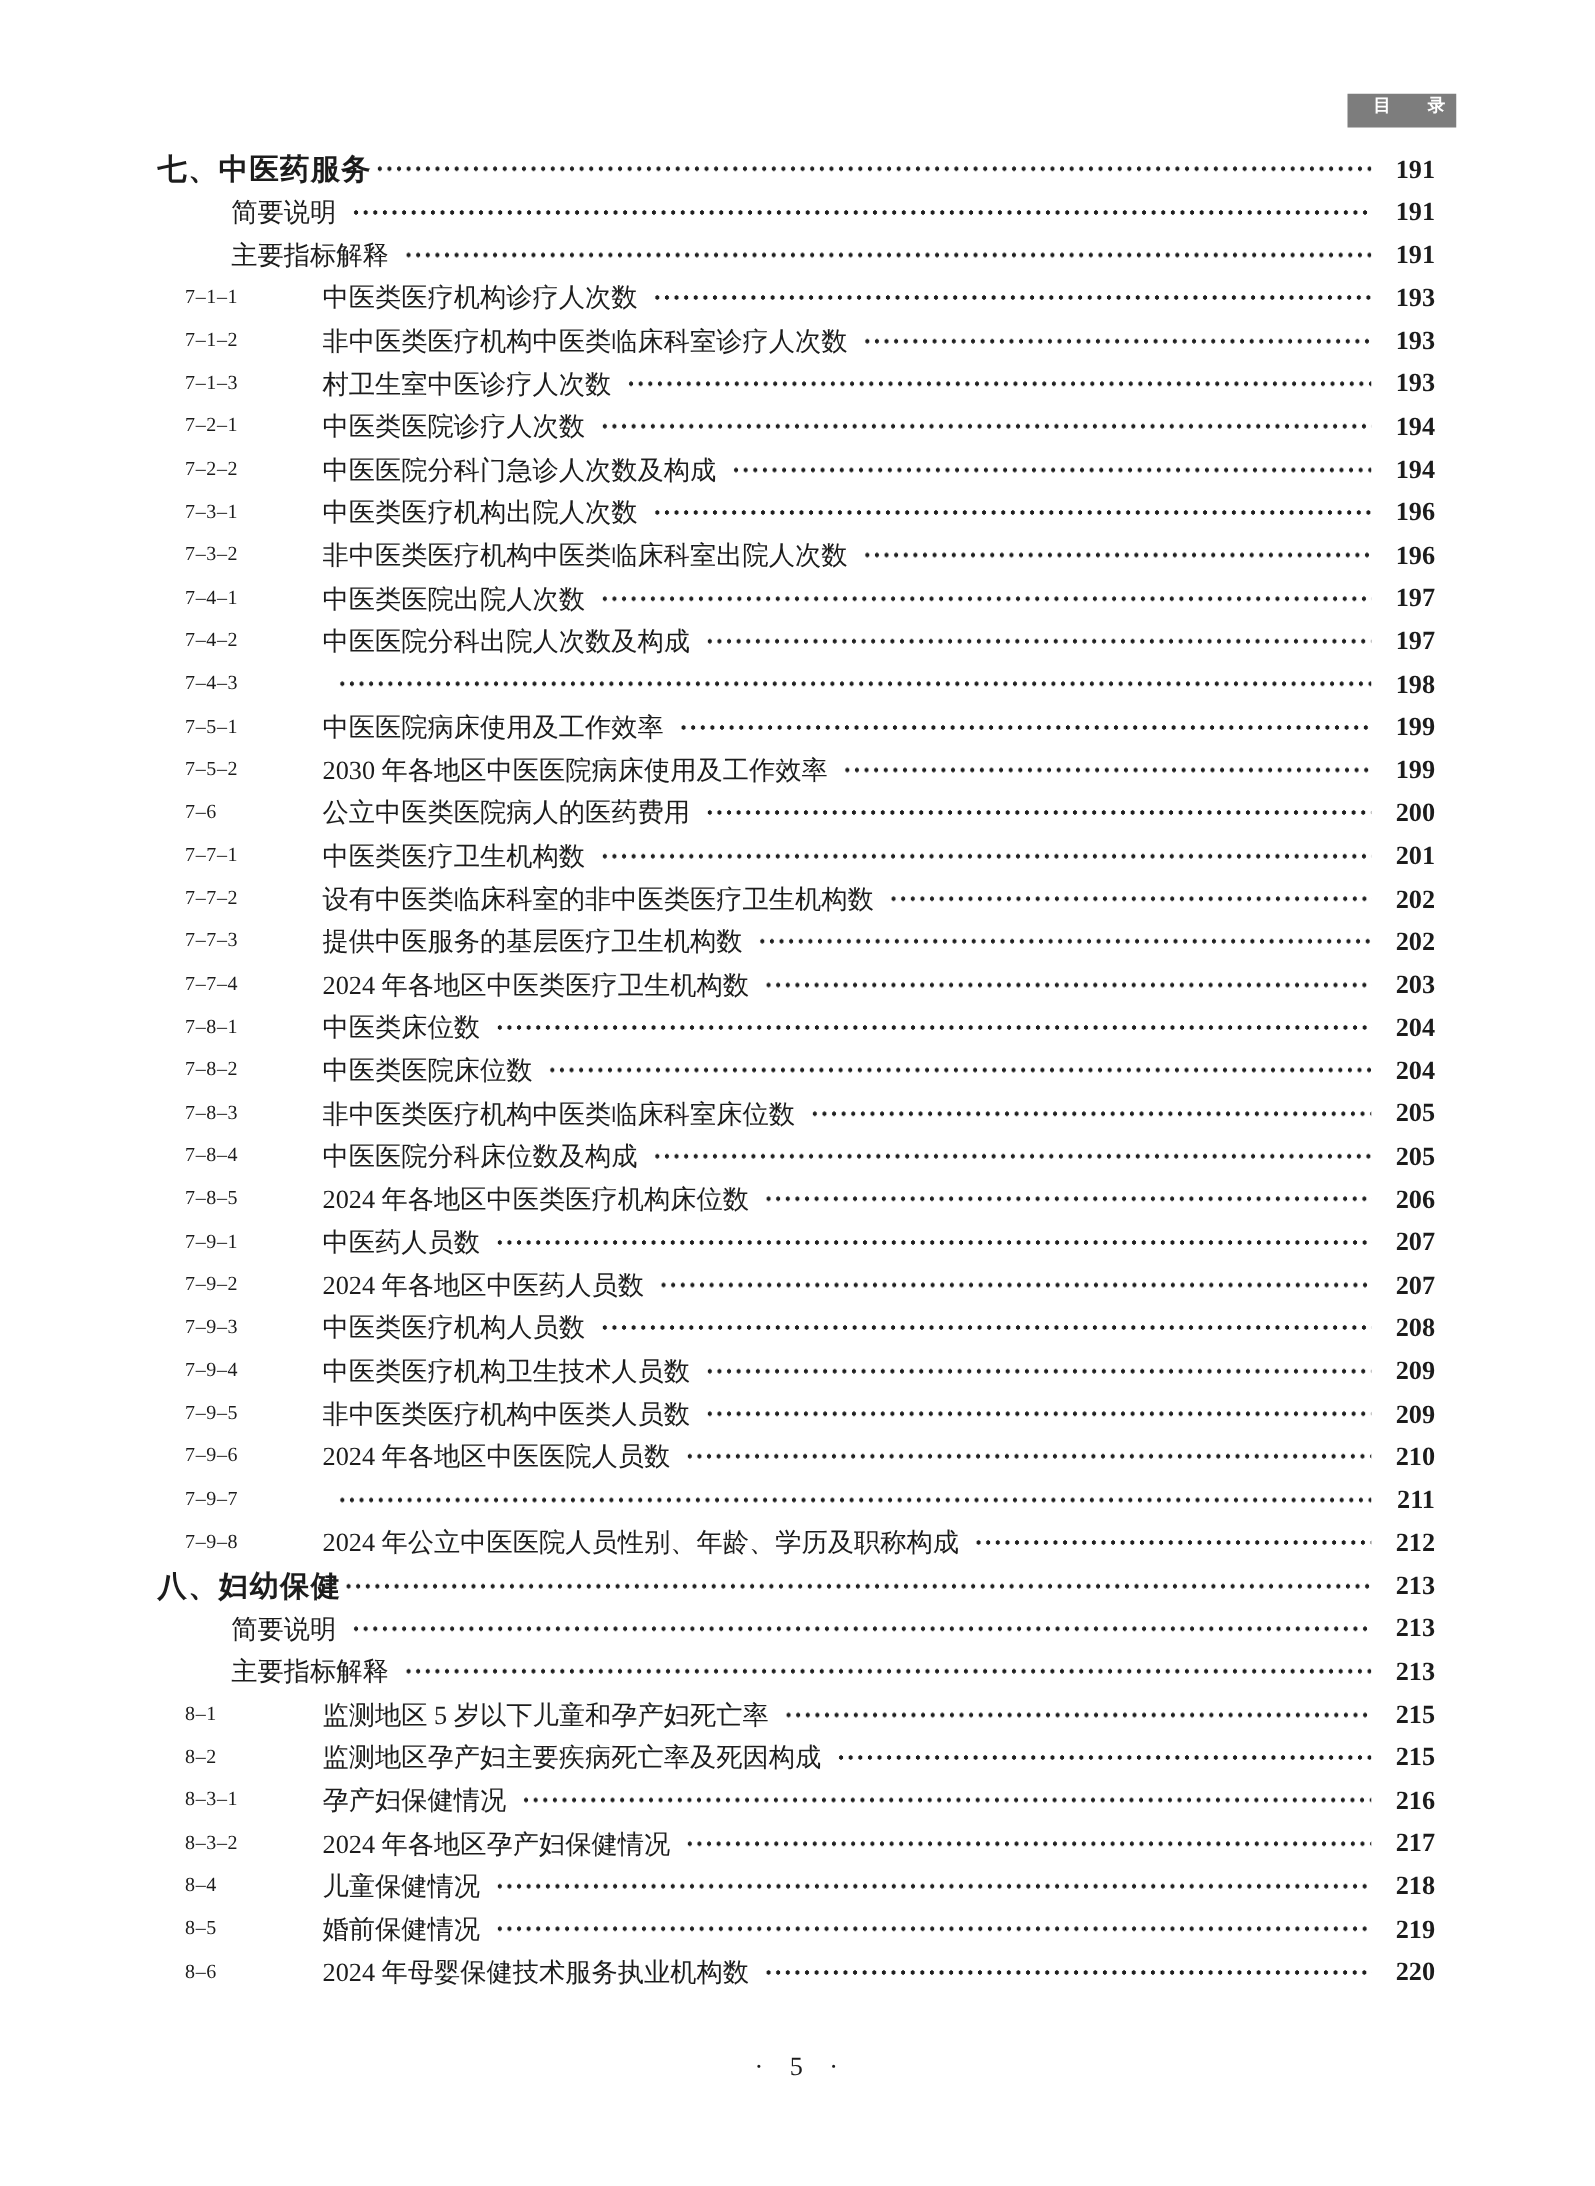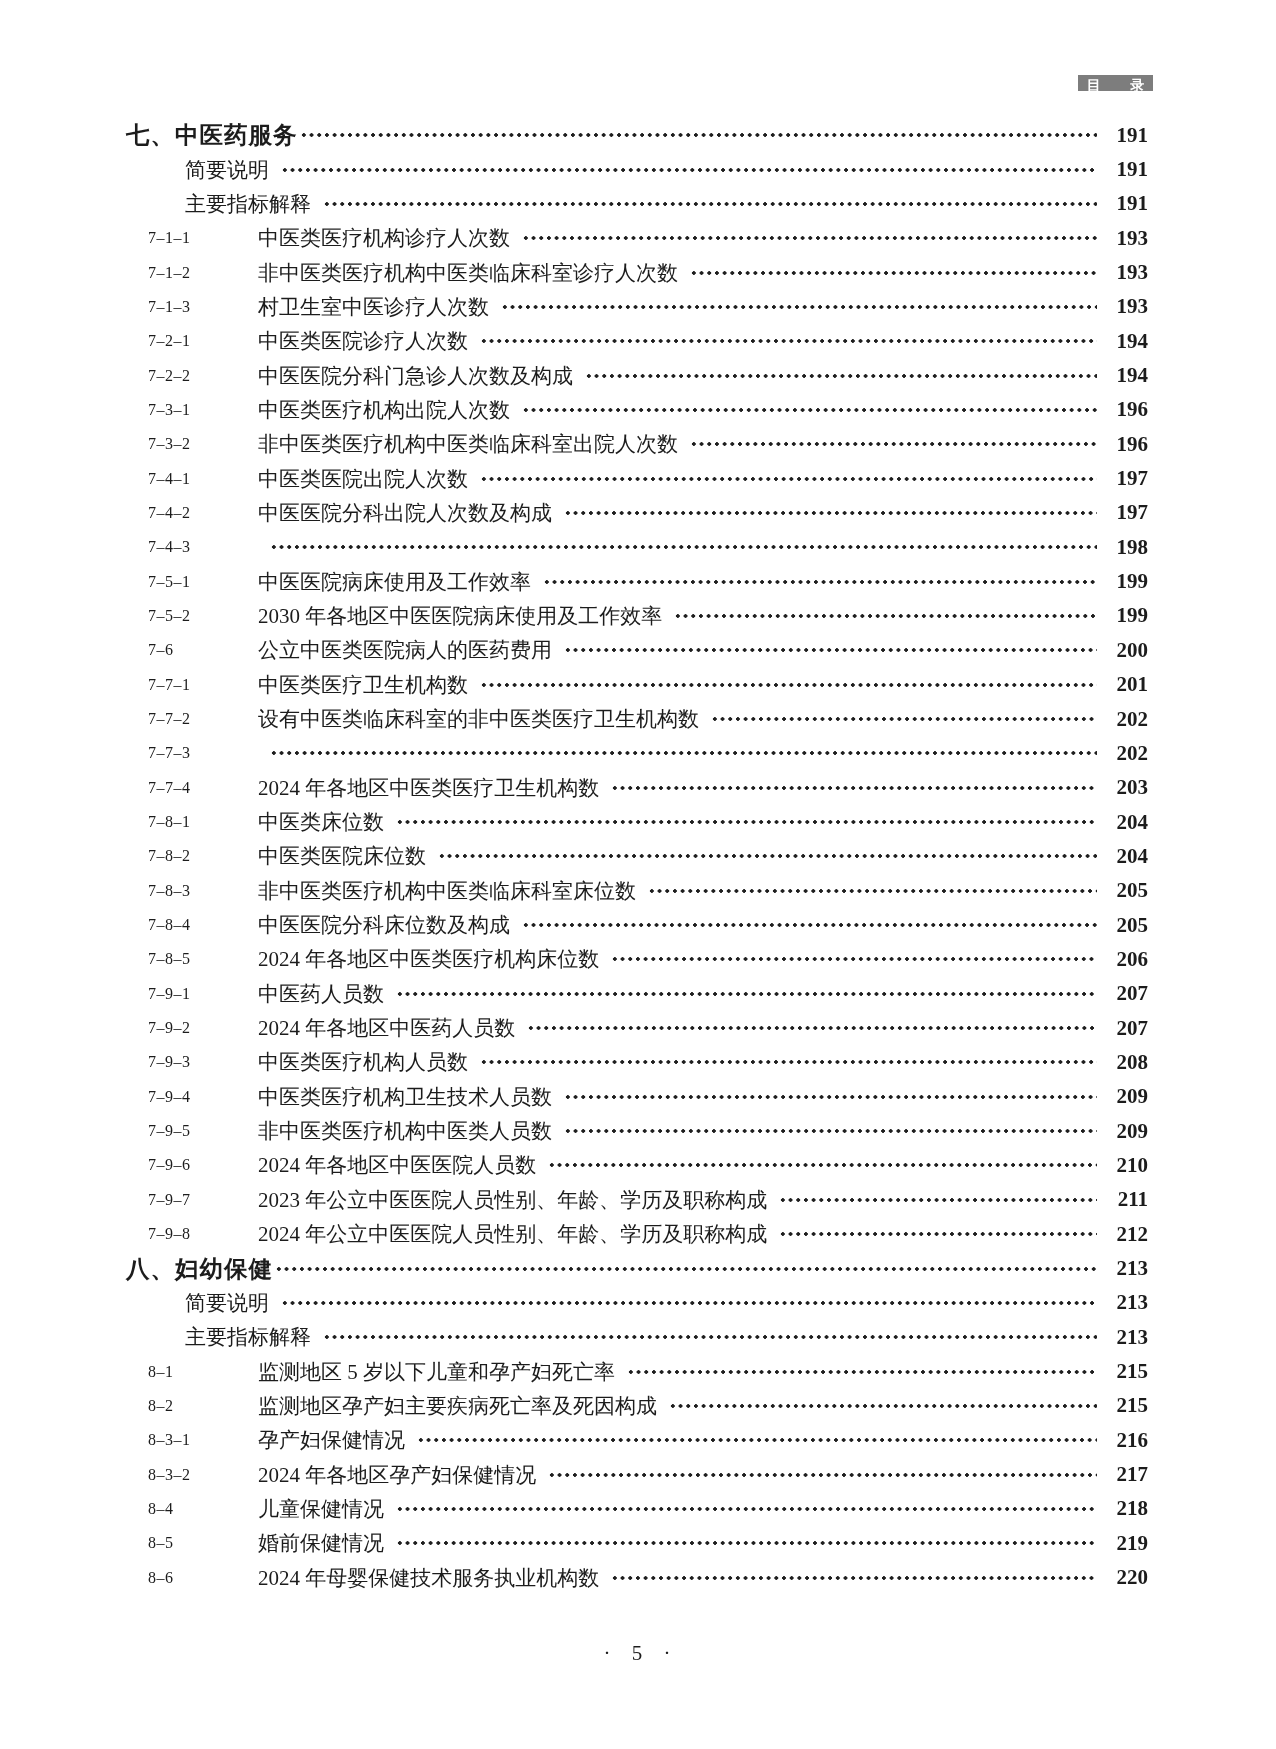--- a/index.html
+++ b/index.html
@@ -14,29 +14,30 @@
     background: #ffffff;
     color: #1c1c1c;
     font-family: "Liberation Serif", "DejaVu Serif", serif;
     overflow: hidden;
   }
   .corner-tab {
     position: absolute;
     left: 1078px;
     top: 75px;
     width: 75px;
-    height: 16px;
+    height: 27px;
     background: #7d7d7d;
     color: #ffffff;
     font-size: 14px;
     line-height: 22px;
     text-align: center;
     font-weight: 700;
     word-spacing: 26px;
     white-space: pre;
+    padding-left: 12px;
   }
   .toc {
     position: absolute;
     left: 126px;
     top: 118px;
     width: 1022px;
   }
   .row {
     display: flex;
     align-items: center;
@@ -205,20 +206,21 @@
     <span class="page-num">201</span>
   </div>
       <div class="row entry">
     <span class="num">7–7–2</span>
     <span class="title">设有中医类临床科室的非中医类医疗卫生机构数</span>
     <span class="leader"></span>
     <span class="page-num">202</span>
   </div>
       <div class="row entry">
     <span class="num">7–7–3</span>
+    <span class="title">提供中医服务的基层医疗卫生机构数</span>
     <span class="leader"></span>
     <span class="page-num">202</span>
   </div>
       <div class="row entry">
     <span class="num">7–7–4</span>
     <span class="title">2024 年各地区中医类医疗卫生机构数</span>
     <span class="leader"></span>
     <span class="page-num">203</span>
   </div>
       <div class="row entry">
@@ -282,21 +284,20 @@
     <span class="page-num">209</span>
   </div>
       <div class="row entry">
     <span class="num">7–9–6</span>
     <span class="title">2024 年各地区中医医院人员数</span>
     <span class="leader"></span>
     <span class="page-num">210</span>
   </div>
       <div class="row entry">
     <span class="num">7–9–7</span>
-    <span class="title">2023 年公立中医医院人员性别、年龄、学历及职称构成</span>
     <span class="leader"></span>
     <span class="page-num">211</span>
   </div>
       <div class="row entry">
     <span class="num">7–9–8</span>
     <span class="title">2024 年公立中医医院人员性别、年龄、学历及职称构成</span>
     <span class="leader"></span>
     <span class="page-num">212</span>
   </div>
       <div class="row section">

